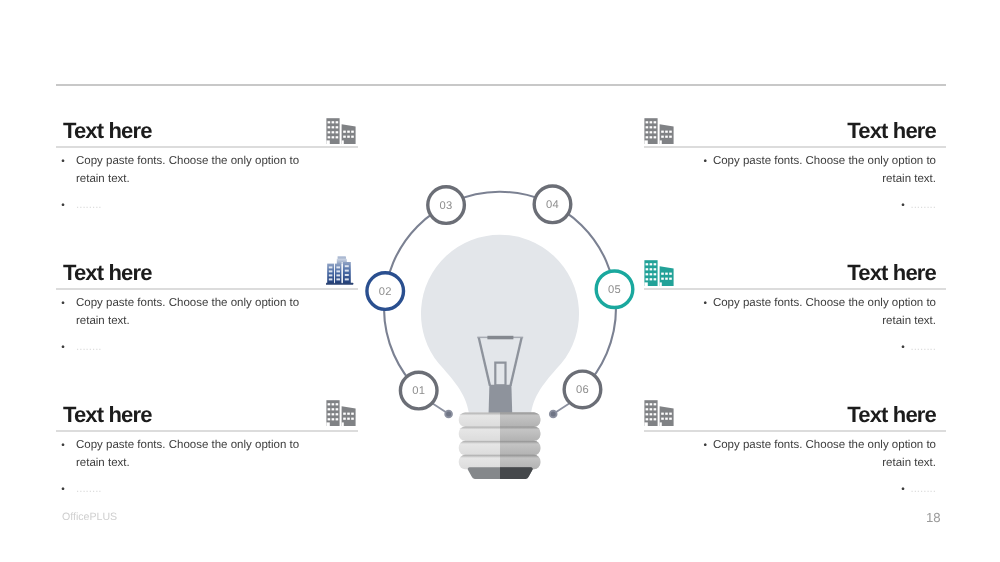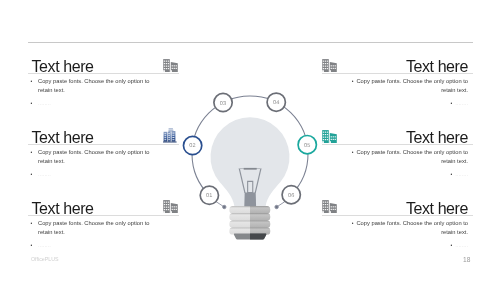--- a/index.html
+++ b/index.html
@@ -4,21 +4,21 @@
 <style>
   html,body{margin:0;padding:0;background:#fff;}
   body{width:500px;height:281px;overflow:hidden;
        font-family:"Liberation Sans",sans-serif;
        -webkit-font-smoothing:antialiased;}
   .slide{position:relative;width:500px;height:281px;background:#fff;overflow:hidden;}
 
   .topline{position:absolute;left:28px;top:42px;width:445px;height:1px;background:#c8c8c8;}
 
   .block{position:absolute;width:151px;}
-  .block .title{font-size:16px;font-weight:normal;color:#1c1c1c;line-height:11px;
+  .block .title{font-size:11px;font-weight:bold;color:#1c1c1c;line-height:11px;
                 letter-spacing:-0.42px;}
   .block .rule{height:1px;background:#dcdcdc;}
   .block .bl{position:relative;font-size:5.75px;color:#3d3d3d;line-height:9.2px;}
   .block .bl .dot{font-size:5px;}
   .left .bl .txt{display:block;}
   .right .bl .txt{display:inline;}
 
   .left  .title{text-align:left;padding-left:3.5px;}
   .right .title{text-align:right;padding-right:5px;}
   .left  .bl{padding-left:10px;padding-right:28px;text-align:left;}

